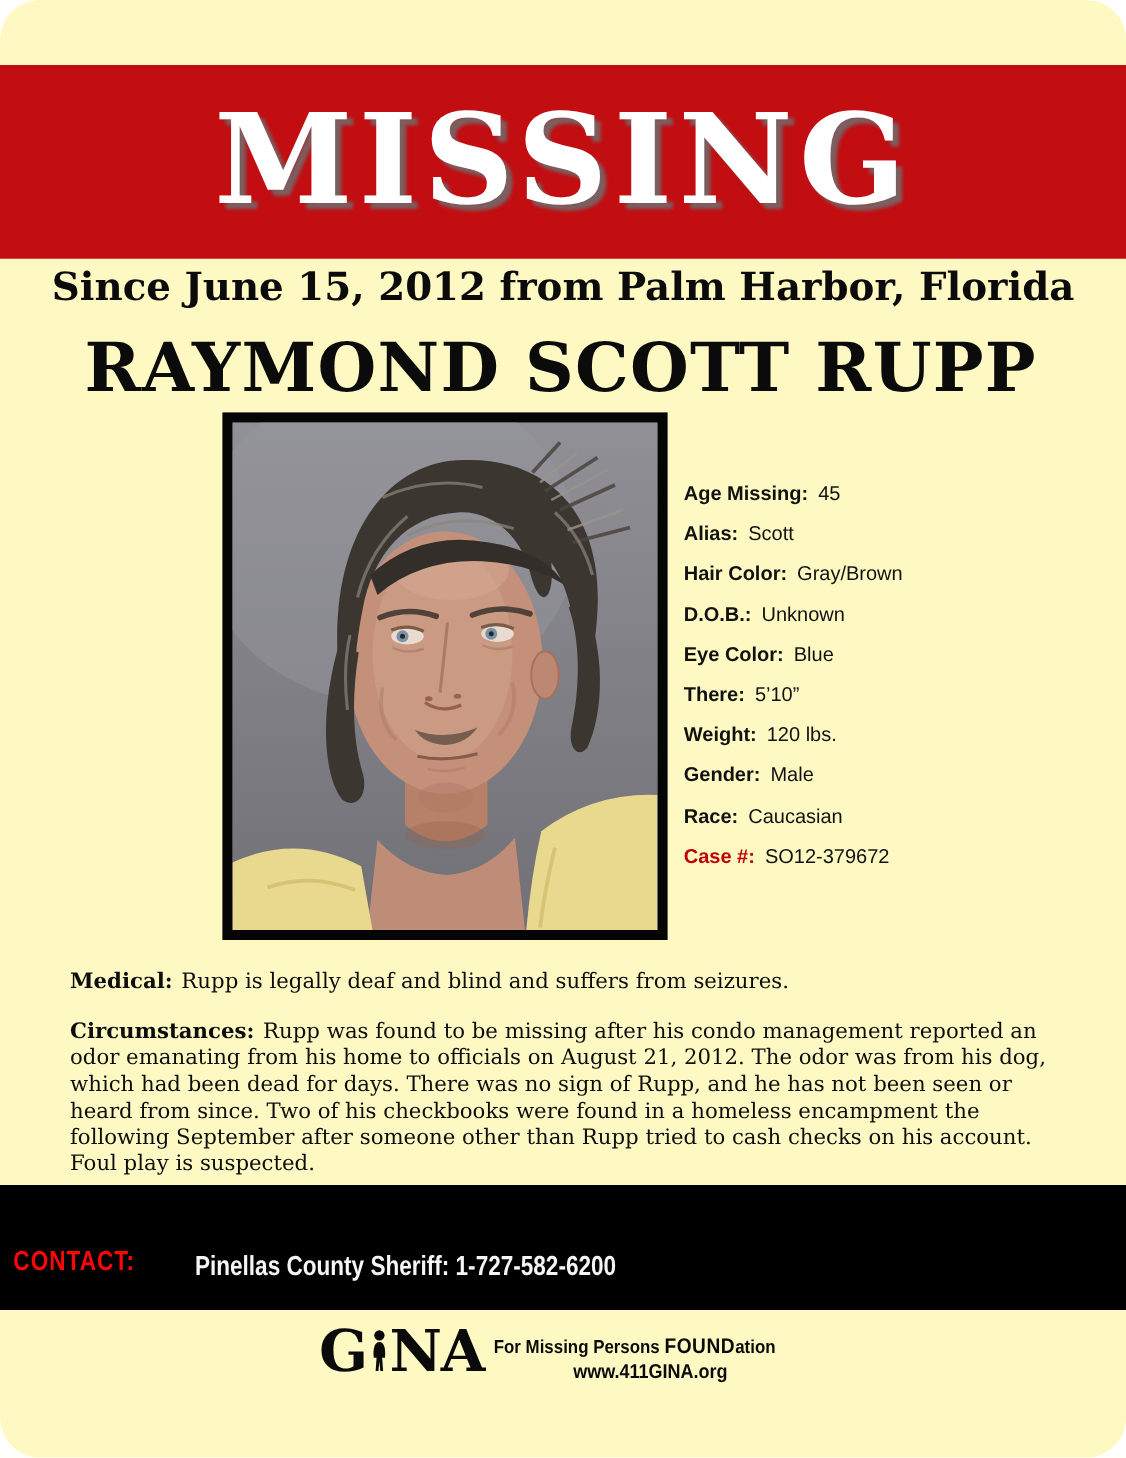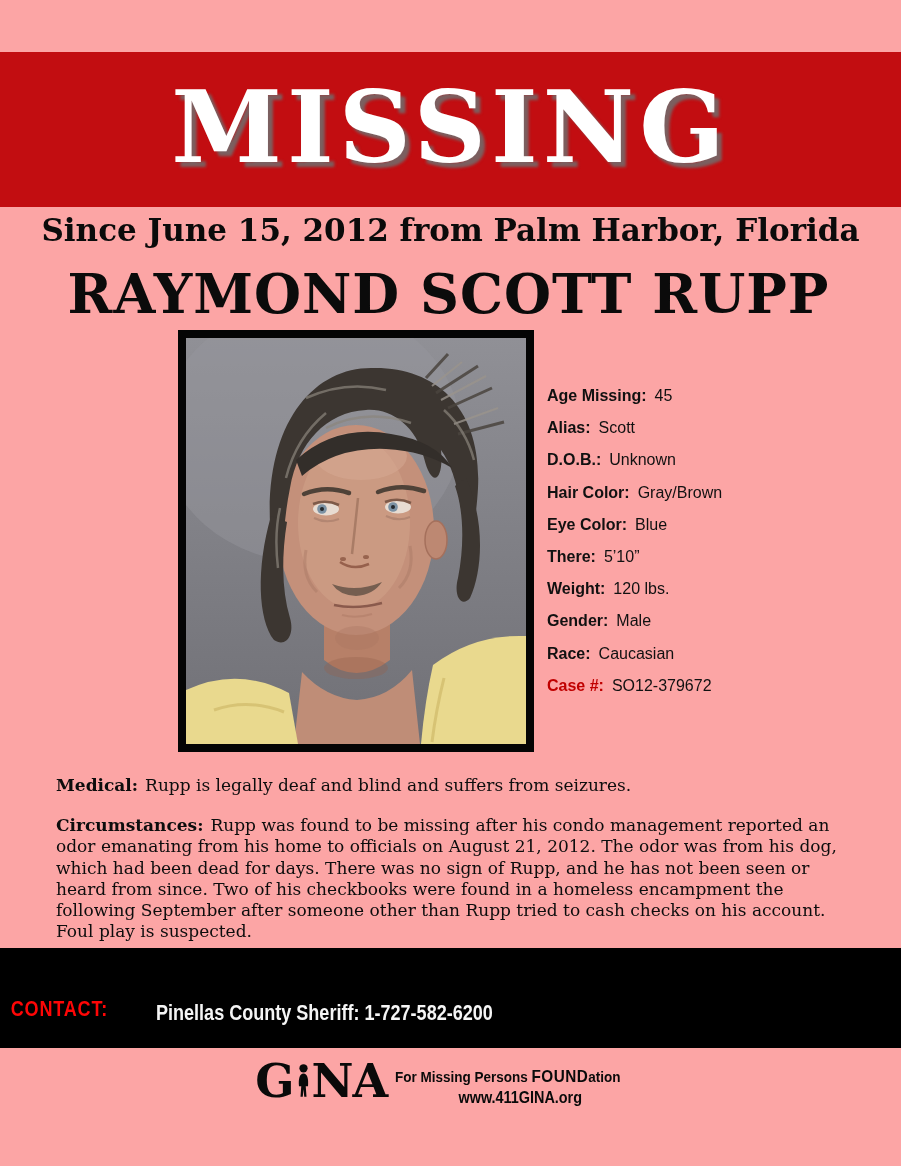--- a/index.html
+++ b/index.html
@@ -1,23 +1,24 @@
 <!DOCTYPE html>
 <html><head>
 <meta charset="utf-8">
 <style>
   * { margin: 0; padding: 0; box-sizing: border-box; }
   html, body { background: #ffffff; }
   .page {
     position: relative;
     width: 901px;
     height: 1166px;
-    background: #fca5a5;
+    background: #fef9c3;
     overflow: hidden;
     font-family: "DejaVu Serif", serif;
+    border-radius: 32px;
   }
 
   
   .banner {
     position: absolute;
     left: 0; top: 52px;
     width: 901px; height: 155px;
     background: #c20d11;
     display: flex;
     align-items: center;
@@ -235,22 +236,22 @@
 
       <path d="M148,267 Q170,272 196,265" stroke="#8a5a4c" stroke-width="2.5" fill="none"></path>
       <path d="M156,277 Q170,281 186,276" stroke="#b07d68" stroke-width="2" fill="none" opacity="0.6"></path>
       <ellipse cx="171" cy="300" rx="22" ry="12" fill="#a97662" opacity="0.35"></ellipse>
     </svg>
   </figure>
 
   <ul class="details">
     <li><span class="dl">Age Missing:</span><span class="dv">45</span></li>
     <li><span class="dl">Alias:</span><span class="dv">Scott</span></li>
+    <li><span class="dl">Hair Color:</span><span class="dv">Gray/Brown</span></li>
     <li><span class="dl">D.O.B.:</span><span class="dv">Unknown</span></li>
-    <li><span class="dl">Hair Color:</span><span class="dv">Gray/Brown</span></li>
     <li><span class="dl">Eye Color:</span><span class="dv">Blue</span></li>
     <li><span class="dl">There:</span><span class="dv">5’10”</span></li>
     <li><span class="dl">Weight:</span><span class="dv">120 lbs.</span></li>
     <li><span class="dl">Gender:</span><span class="dv">Male</span></li>
     <li><span class="dl">Race:</span><span class="dv">Caucasian</span></li>
     <li><span class="dl red">Case #:</span><span class="dv">SO12-379672</span></li>
   </ul>
 
   <p class="para para-2"><b>Medical:</b><span>Rupp is legally deaf and blind and suffers from seizures.</span></p>
   <p class="para para-3"><b>Circumstances:</b><span>Rupp was found to be missing after his condo management reported an odor emanating from his home to officials on August 21, 2012. The odor was from his dog, which had been dead for days. There was no sign of Rupp, and he has not been seen or heard from since. Two of his checkbooks were found in a homeless encampment the following September after someone other than Rupp tried to cash checks on his account.  Foul play is suspected.</span></p>

